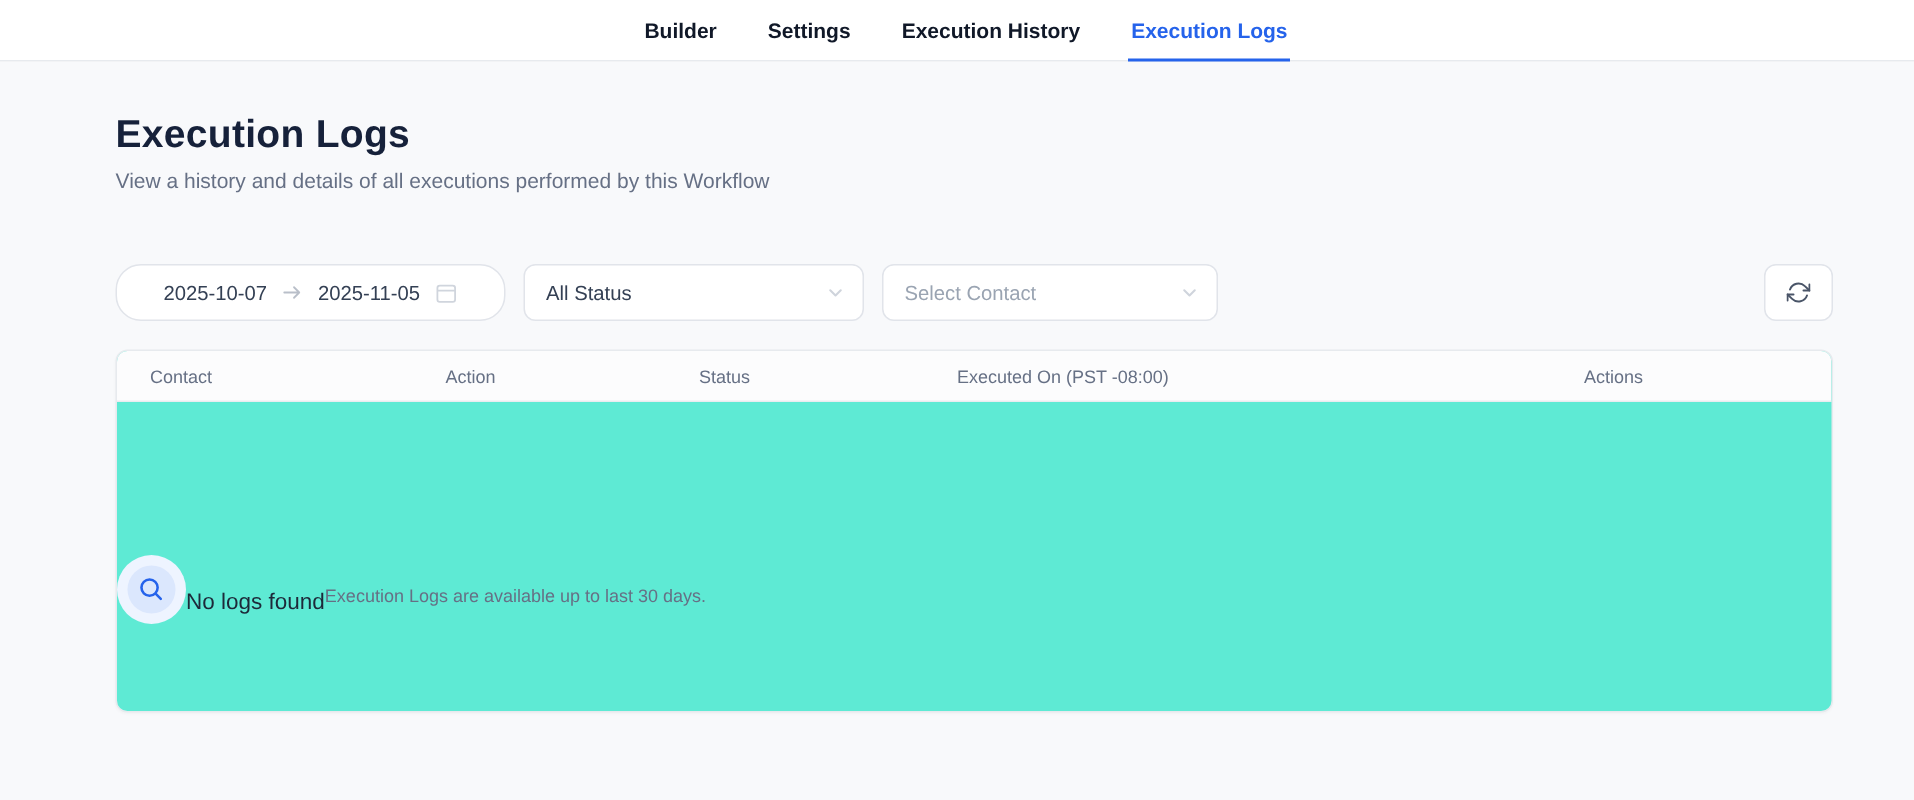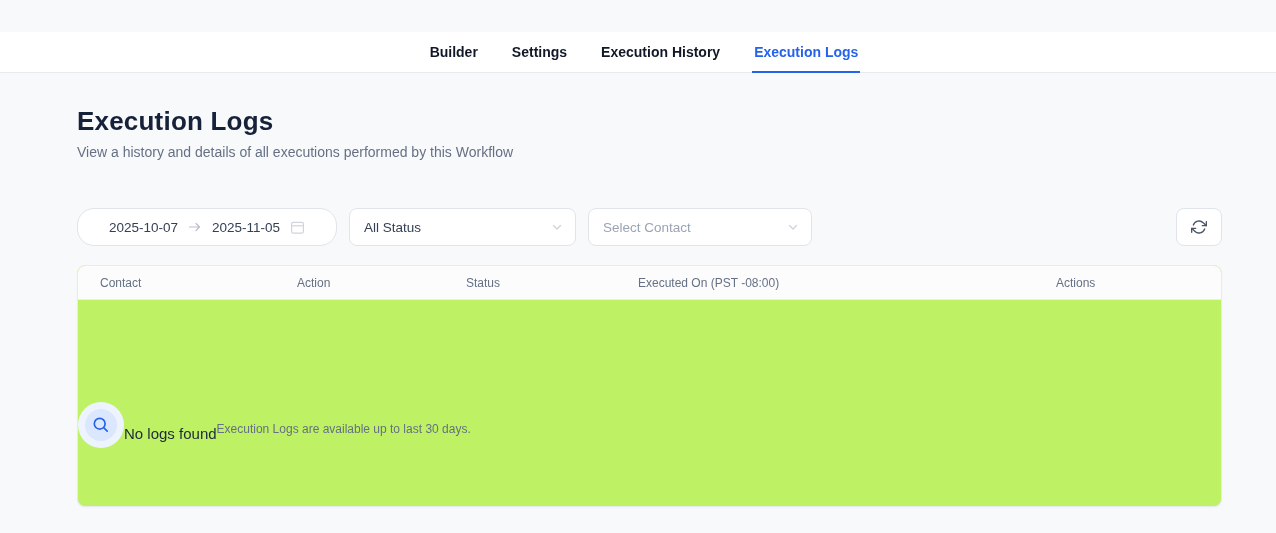--- a/index.html
+++ b/index.html
@@ -14,21 +14,20 @@
   
   .topnav {
     height: 41px;
     background: #ffffff;
     border-bottom: 1px solid #e7eaee;
     display: flex;
     justify-content: center;
     align-items: stretch;
     gap: 30px;
     padding-left: 12px;
-    margin-top: 32px;
   }
   .tab {
     display: flex;
     align-items: center;
     font-size: 14px;
     font-weight: 700;
     color: #101828;
     cursor: pointer;
     border-bottom: 2px solid transparent;
     padding: 0 2px;
@@ -100,21 +99,21 @@
     display: flex;
     align-items: center;
     justify-content: center;
     cursor: pointer;
   }
   .icon { display: inline-flex; align-items: center; justify-content: center; }
 
   
   .card {
     margin-top: 19px;
-    background: #bef264;
+    background: #5eead4;
     border: 1px solid #e7eaee;
     border-radius: 8px;
     height: 242px;
     box-shadow: 0 1px 2px rgba(16,24,40,0.03);
     overflow: hidden;
   }
   .thead {
     display: flex;
     align-items: center;
     height: 34px;

